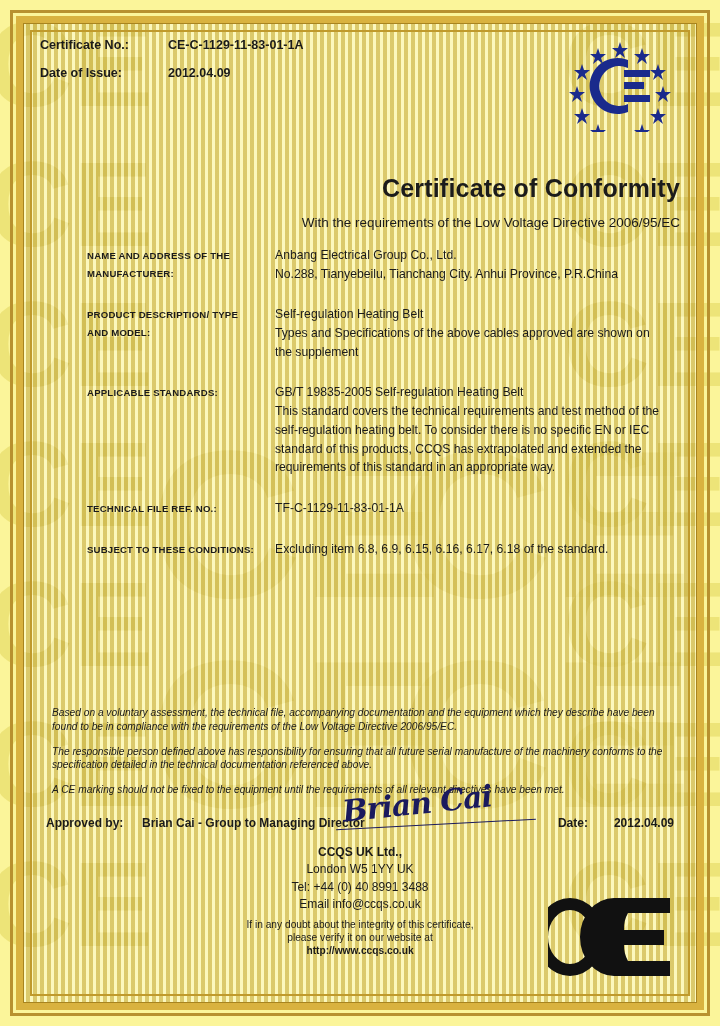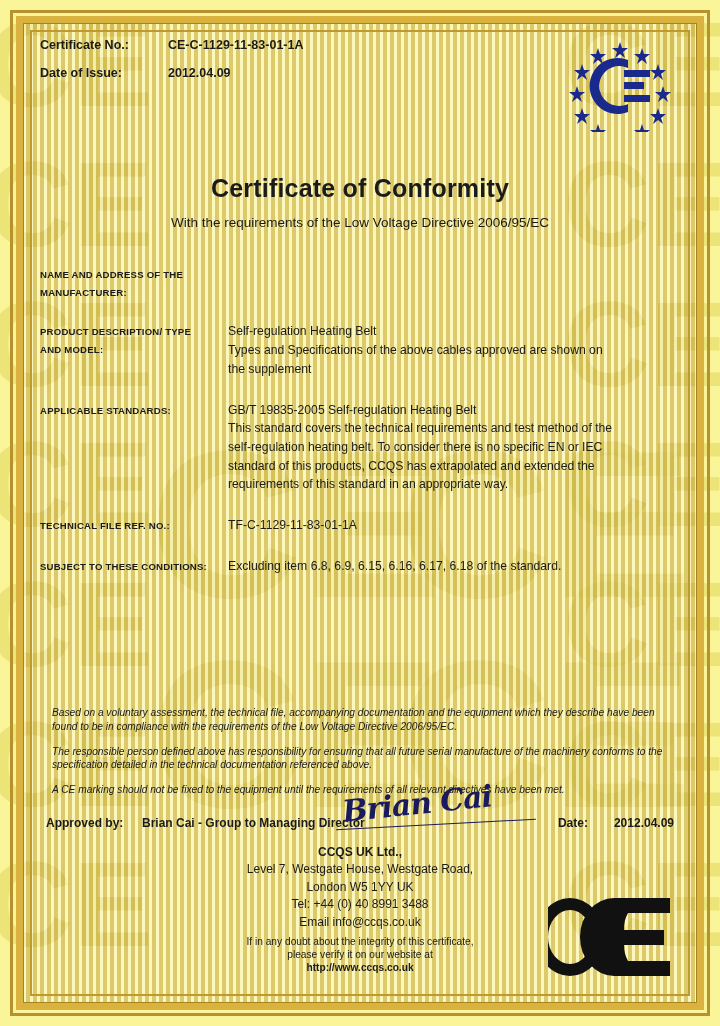--- a/index.html
+++ b/index.html
@@ -112,35 +112,36 @@
   }
   .ce-logo {
     position: absolute;
     right: 6px;
     top: 2px;
     width: 108px;
     height: 92px;
   }
   
   .title-block {
-    text-align: center;
+    text-align: right;
     margin-top: 26px;
   }
   .title {
     font-size: 25px;
     font-weight: bold;
     letter-spacing: 0.2px;
   }
   .subtitle {
     font-size: 13.5px;
     margin-top: 12px;
   }
   
   .fields {
-    margin-top: 36px;
+    margin-top: 17px;
+    padding-left: 47px;
   }
   .field {
     display: flex;
     margin-bottom: 22px;
   }
   .f-label {
     width: 188px;
     flex: none;
     font-size: 9.6px;
     font-weight: bold;
@@ -305,20 +306,24 @@
       <div class="subtitle">With the requirements of the Low Voltage Directive 2006/95/EC</div>
     </div>
 
     <div class="fields">
 
       <div class="field">
         <div class="f-label">
           <div>NAME AND ADDRESS OF THE</div>
           <div>MANUFACTURER:</div>
         </div>
+        <div class="f-value">
+          <div>Anbang Electrical Group Co., Ltd.</div>
+          <div>No.288, Tianyebeilu, Tianchang City. Anhui Province, P.R.China</div>
+        </div>
       </div>
 
       <div class="field">
         <div class="f-label">
           <div>PRODUCT DESCRIPTION/ TYPE</div>
           <div>AND MODEL:</div>
         </div>
         <div class="f-value">
           <div>Self-regulation Heating Belt</div>
           <div>Types and Specifications of the above cables approved are shown on</div>
@@ -370,21 +375,20 @@
         <div class="appr-label">Approved by:</div>
         <div class="appr-name">Brian Cai - Group to Managing Director</div>
         <div class="appr-date-label">Date:</div>
         <div class="appr-date">2012.04.09</div>
         <div class="signature">Brian Cai</div>
         <div class="sig-underline"></div>
       </div>
 
       <div class="issuer">
         <div class="bold">CCQS UK Ltd.,</div>
-        <div>Level 7, Westgate House, Westgate Road,</div>
         <div>London W5 1YY UK</div>
         <div>Tel: +44 (0) 40 8991 3488</div>
         <div>Email info@ccqs.co.uk</div>
         <div class="small">
           <div>If in any doubt about the integrity of this certificate,</div>
           <div>please verify it on our website at</div>
           <div class="bold">http://www.ccqs.co.uk</div>
         </div>
       </div>
     </div>

